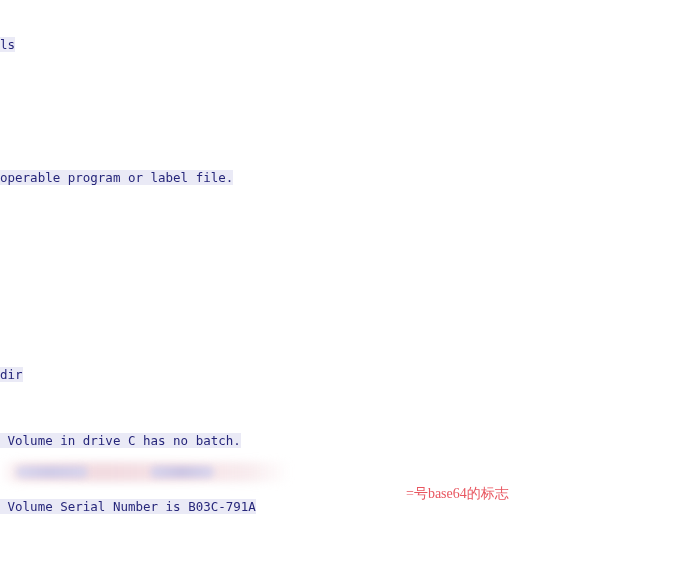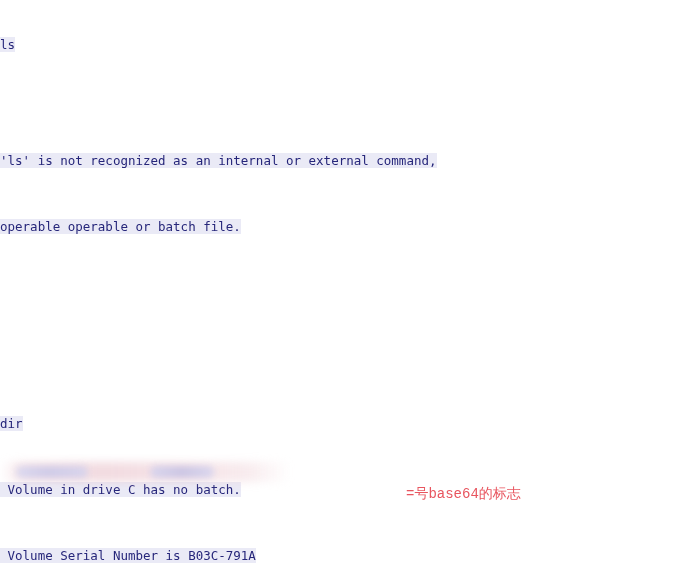--- a/index.html
+++ b/index.html
@@ -76,21 +76,21 @@
         rgba(238,206,212,0.40) 85%,
         rgba(255,255,255,0.00) 100%);
     filter: blur(4px);
   }
   
   #annotation {
     position: absolute;
     left: 406px;
     top: 441px;
     color: #e8555f;
-    font-family: Liberation Mono, monospace;
+    font-family: Liberation Serif, serif;
     font-size: 14px;
     line-height: 18px;
     white-space: nowrap;
   }
   
   #clipped-top {
     position: absolute;
     left: 0;
     top: -7px;
     color: #26267a;
@@ -104,23 +104,22 @@
 <body>
 
 <div id="screen">
 
   <div id="clipped-top"><span class="hl">ls</span></div>
 
   <div class="console">
 
     <span class="blank"></span>
 
-    <span class="line"><span class="hl nav">'ls' is not recognized as an internal or external command,</span></span>
 
-    <span class="line"><span class="hl nav">operable operable or batch file.</span></span>
+    <span class="line"><span class="hl nav">operable program or label file.</span></span>
 
     <span class="blank"></span>
     <span class="blank"></span>
 
 
     <span class="line"><span class="hl nav">dir</span></span>
 
     <span class="line"><span class="hl nav"> Volume in drive C has no batch.</span></span>
 
     <span class="line"><span class="hl nav"> Volume Serial Number is B03C-791A</span></span>

